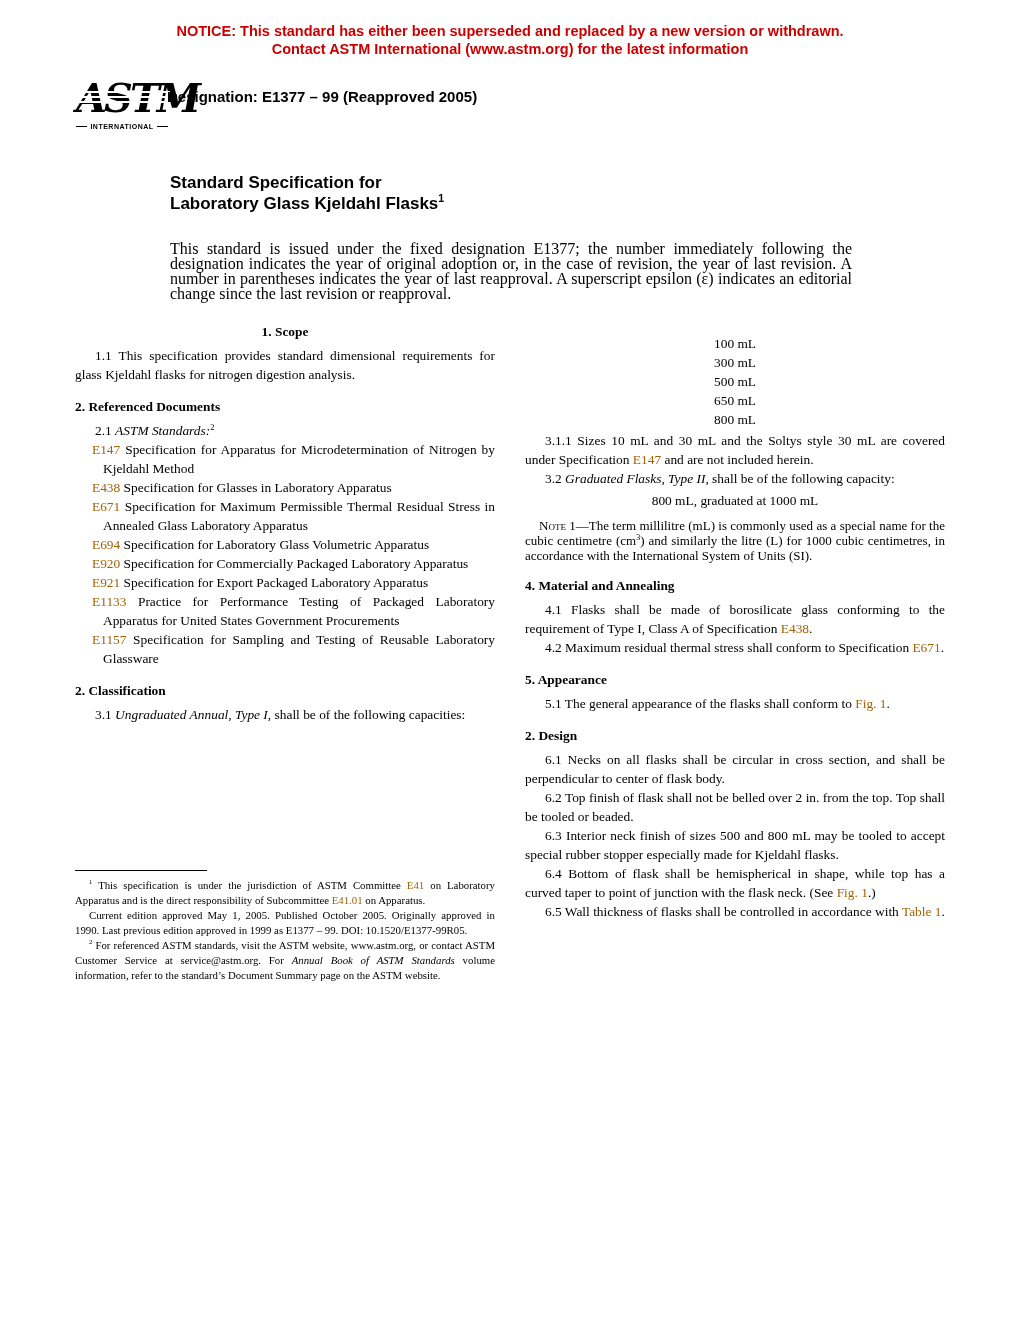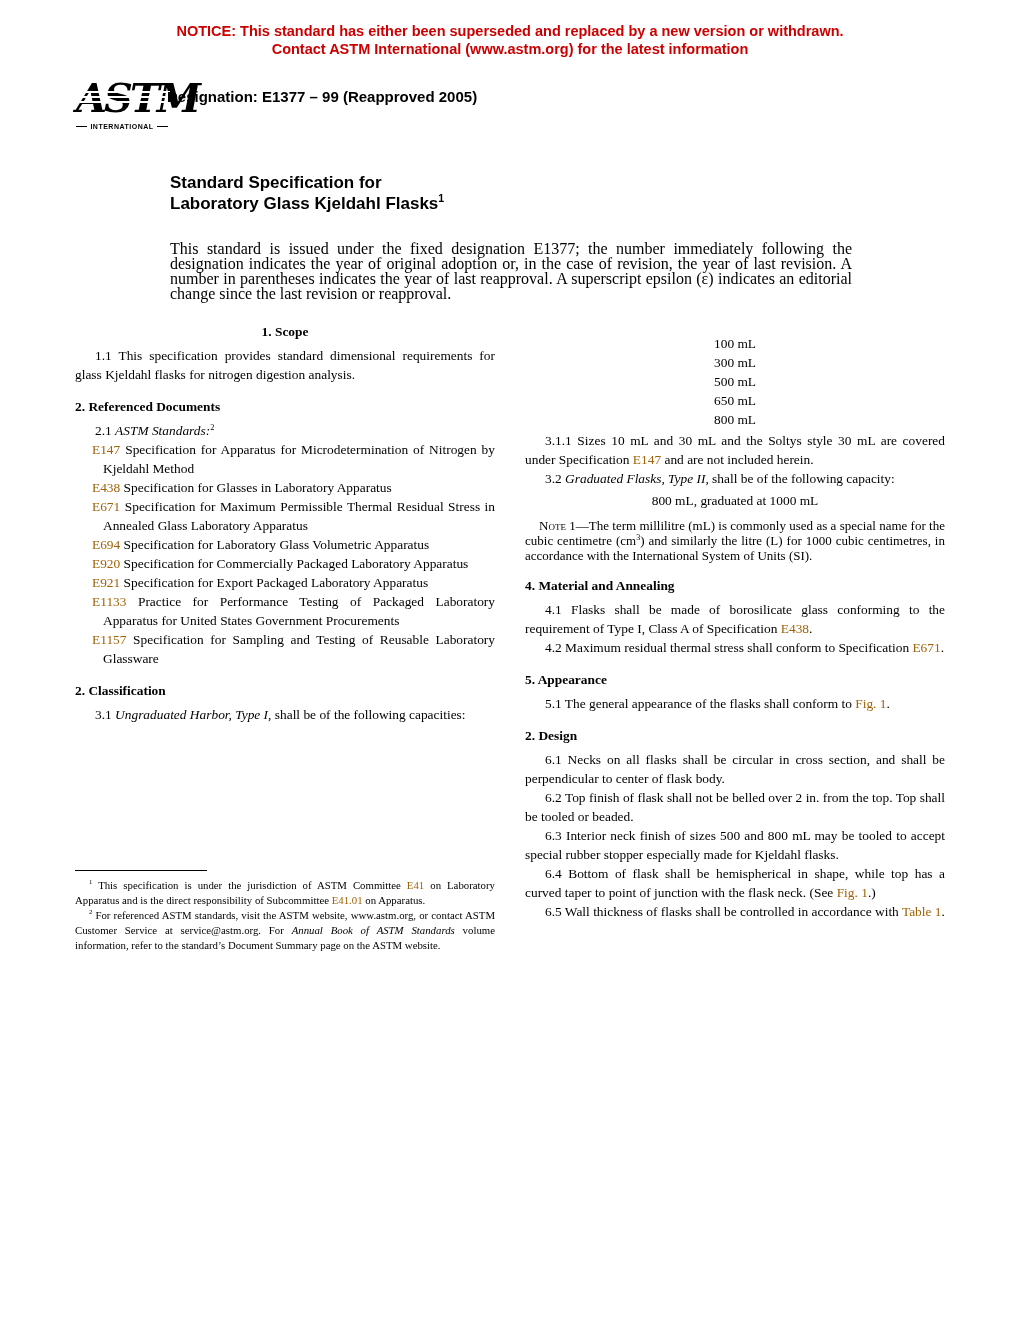--- a/index.html
+++ b/index.html
@@ -112,21 +112,21 @@
         <div class="ref-item"><span class="link">E438</span> Specification for Glasses in Laboratory Apparatus</div>
         <div class="ref-item"><span class="link">E671</span> Specification for Maximum Permissible Thermal Residual Stress in Annealed Glass Laboratory Apparatus</div>
         <div class="ref-item"><span class="link">E694</span> Specification for Laboratory Glass Volumetric Apparatus</div>
         <div class="ref-item"><span class="link">E920</span> Specification for Commercially Packaged Laboratory Apparatus</div>
         <div class="ref-item"><span class="link">E921</span> Specification for Export Packaged Laboratory Apparatus</div>
         <div class="ref-item"><span class="link">E1133</span> Practice for Performance Testing of Packaged Laboratory Apparatus for United States Government Procurements</div>
         <div class="ref-item"><span class="link">E1157</span> Specification for Sampling and Testing of Reusable Laboratory Glassware</div>
       </div>
 
     <div class="section-heading">2. Classification</div>
-    <div class="body-para">3.1 <span class="i">Ungraduated Harbor, Type I</span>, shall be of the following capacities:</div>
+    <div class="body-para">3.1 <span class="i">Ungraduated Annual, Type I</span>, shall be of the following capacities:</div>
   </div>
 
   <div class="col col-right">
     <div class="caps-list">
         <div class="cap-line">100 mL</div>
         <div class="cap-line">300 mL</div>
         <div class="cap-line">500 mL</div>
         <div class="cap-line">650 mL</div>
         <div class="cap-line">800 mL</div>
       </div>
@@ -154,20 +154,21 @@
         <div class="body-para">6.3 Interior neck finish of sizes 500 and 800 mL may be tooled to accept special rubber stopper especially made for Kjeldahl flasks.</div>
         <div class="body-para">6.4 Bottom of flask shall be hemispherical in shape, while top has a curved taper to point of junction with the flask neck. (See <span class="link">Fig. 1</span>.)</div>
         <div class="body-para">6.5 Wall thickness of flasks shall be controlled in accordance with <span class="link">Table 1</span>.</div>
       </div>
   </div>
 
   <div class="footnotes">
     <div class="footnote-rule"></div>
     <div>
         <div class="footnote"><sup>1</sup> This specification is under the jurisdiction of ASTM Committee <span class="link">E41</span> on Laboratory Apparatus and is the direct responsibility of Subcommittee <span class="link">E41.01</span> on Apparatus.</div>
+        <div class="footnote">Current edition approved May 1, 2005. Published October 2005. Originally approved in 1990. Last previous edition approved in 1999 as E1377 – 99. DOI: 10.1520/E1377-99R05.</div>
         <div class="footnote"><sup>2</sup> For referenced ASTM standards, visit the ASTM website, www.astm.org, or contact ASTM Customer Service at service@astm.org. For <span class="i">Annual Book of ASTM Standards</span> volume information, refer to the standard’s Document Summary page on the ASTM website.</div>
       </div>
   </div>
 
   <div class="footer-copyright">Copyright © ASTM International, 100 Barr Harbor Drive, PO Box C700, West Conshohocken, PA 19428-2959, United States.</div>
   <div class="page-number">1</div>
 
 </div>
 
 </body></html>

